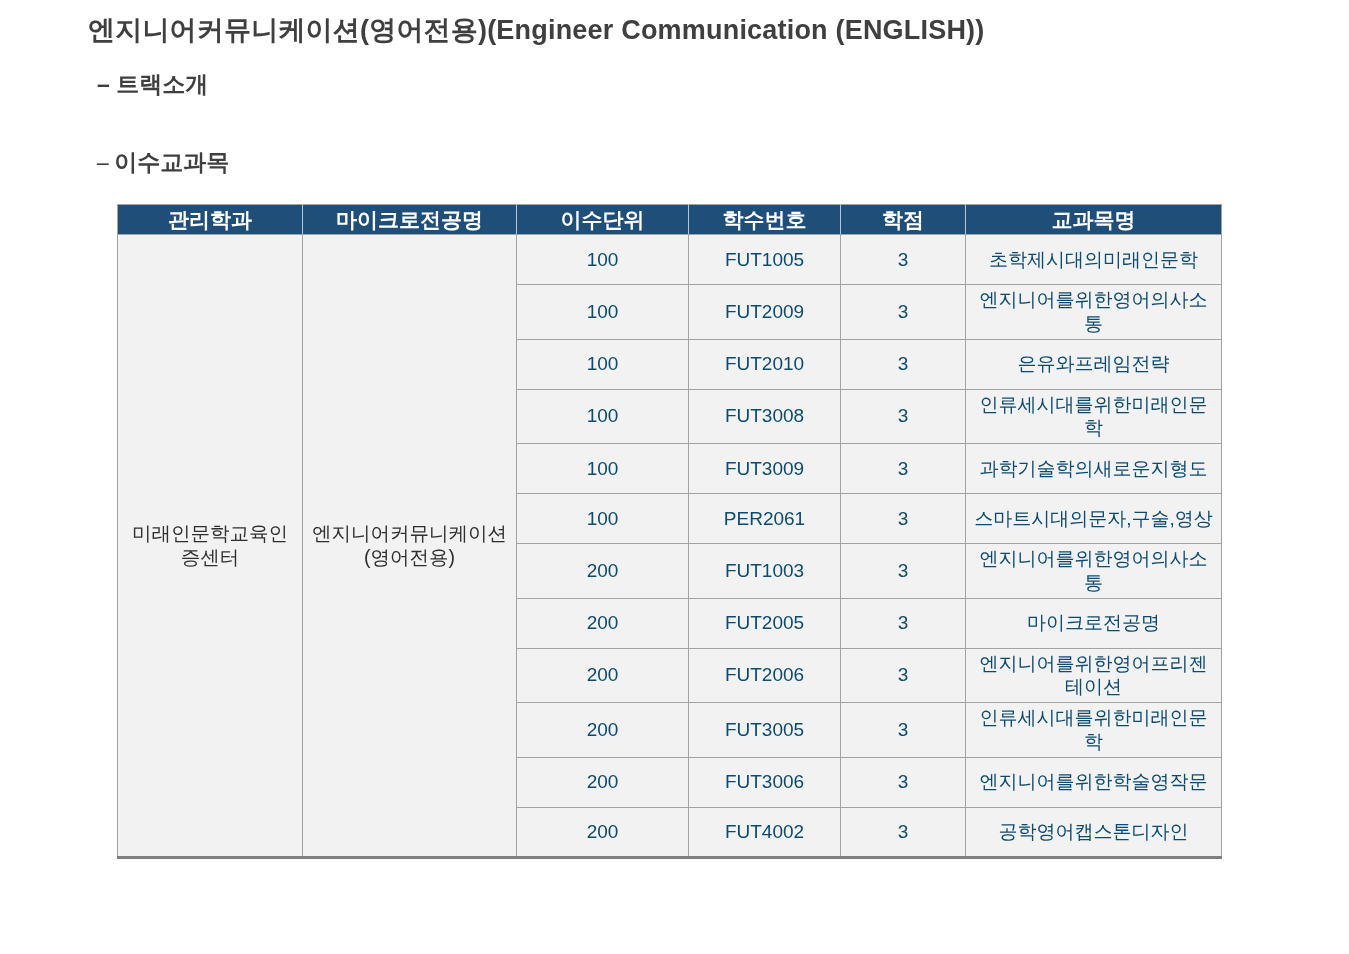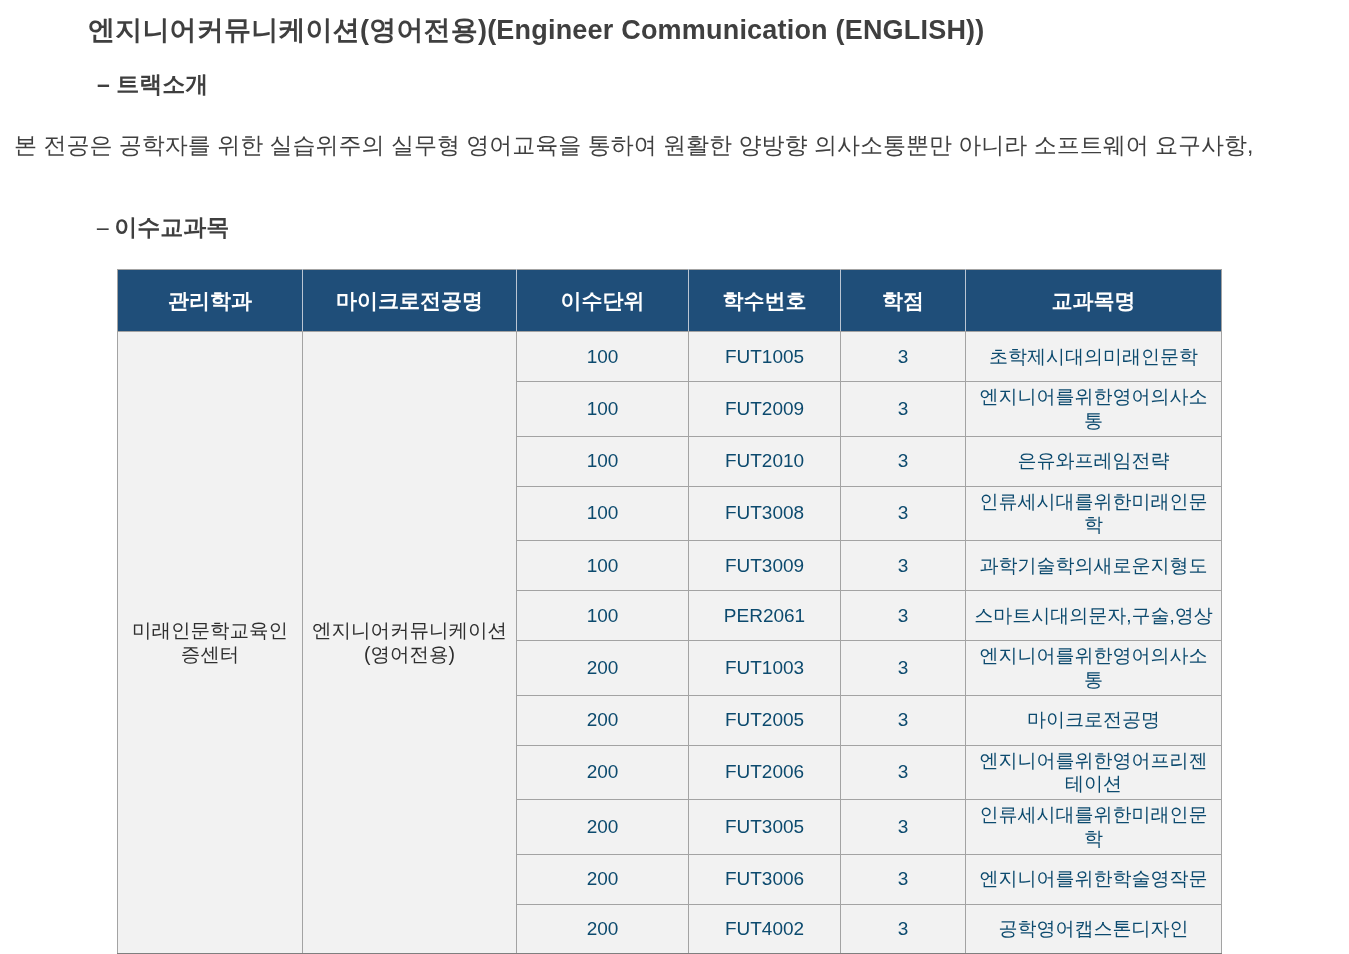--- a/index.html
+++ b/index.html
@@ -47,21 +47,21 @@
     table-layout:fixed;
     border-collapse:collapse;
     border:1px solid var(--border,#A3A3A3);
     border-bottom:3px solid #7F7F7F;
   }
   table.courses th{
     background:var(--header-bg,#1F4E79);
     color:var(--header-text,#FFFFFF);
     font-size:21px;
     font-weight:700;
-    height:62px;
+    height:30px;
     border-right:1px solid #BAC5D3;
     border-bottom:1px solid var(--border,#A3A3A3);
     padding:0 4px;
     font-family:Liberation Mono, monospace;
   }
   table.courses th:last-child{ border-right:1px solid var(--border,#A3A3A3); }
   table.courses td{
     background:var(--cell-bg,#F2F2F2);
     border:1px solid var(--border,#A3A3A3);
     text-align:center;
@@ -78,21 +78,20 @@
   }
 </style>
 </head>
 <body>
 
 <h1 class="page-title">엔지니어커뮤니케이션(영어전용)(Engineer Communication (ENGLISH))</h1>
 
 <div class="section-label section-track-intro">– 트랙소개</div>
 
 <div class="intro-paragraph">
-  <div>본 전공은 공학자를 위한 실습위주의 실무형 영어교육을 통하여 원활한 양방향 의사소통뿐만 아니라 소프트웨어 요구사항,</div>
 </div>
 
 <div class="section-label section-courses">– 이수교과목</div>
 
 <table class="courses">
   <colgroup>
     <col style="width:185px">
       <col style="width:214px">
       <col style="width:172px">
     <col style="width:152px">

